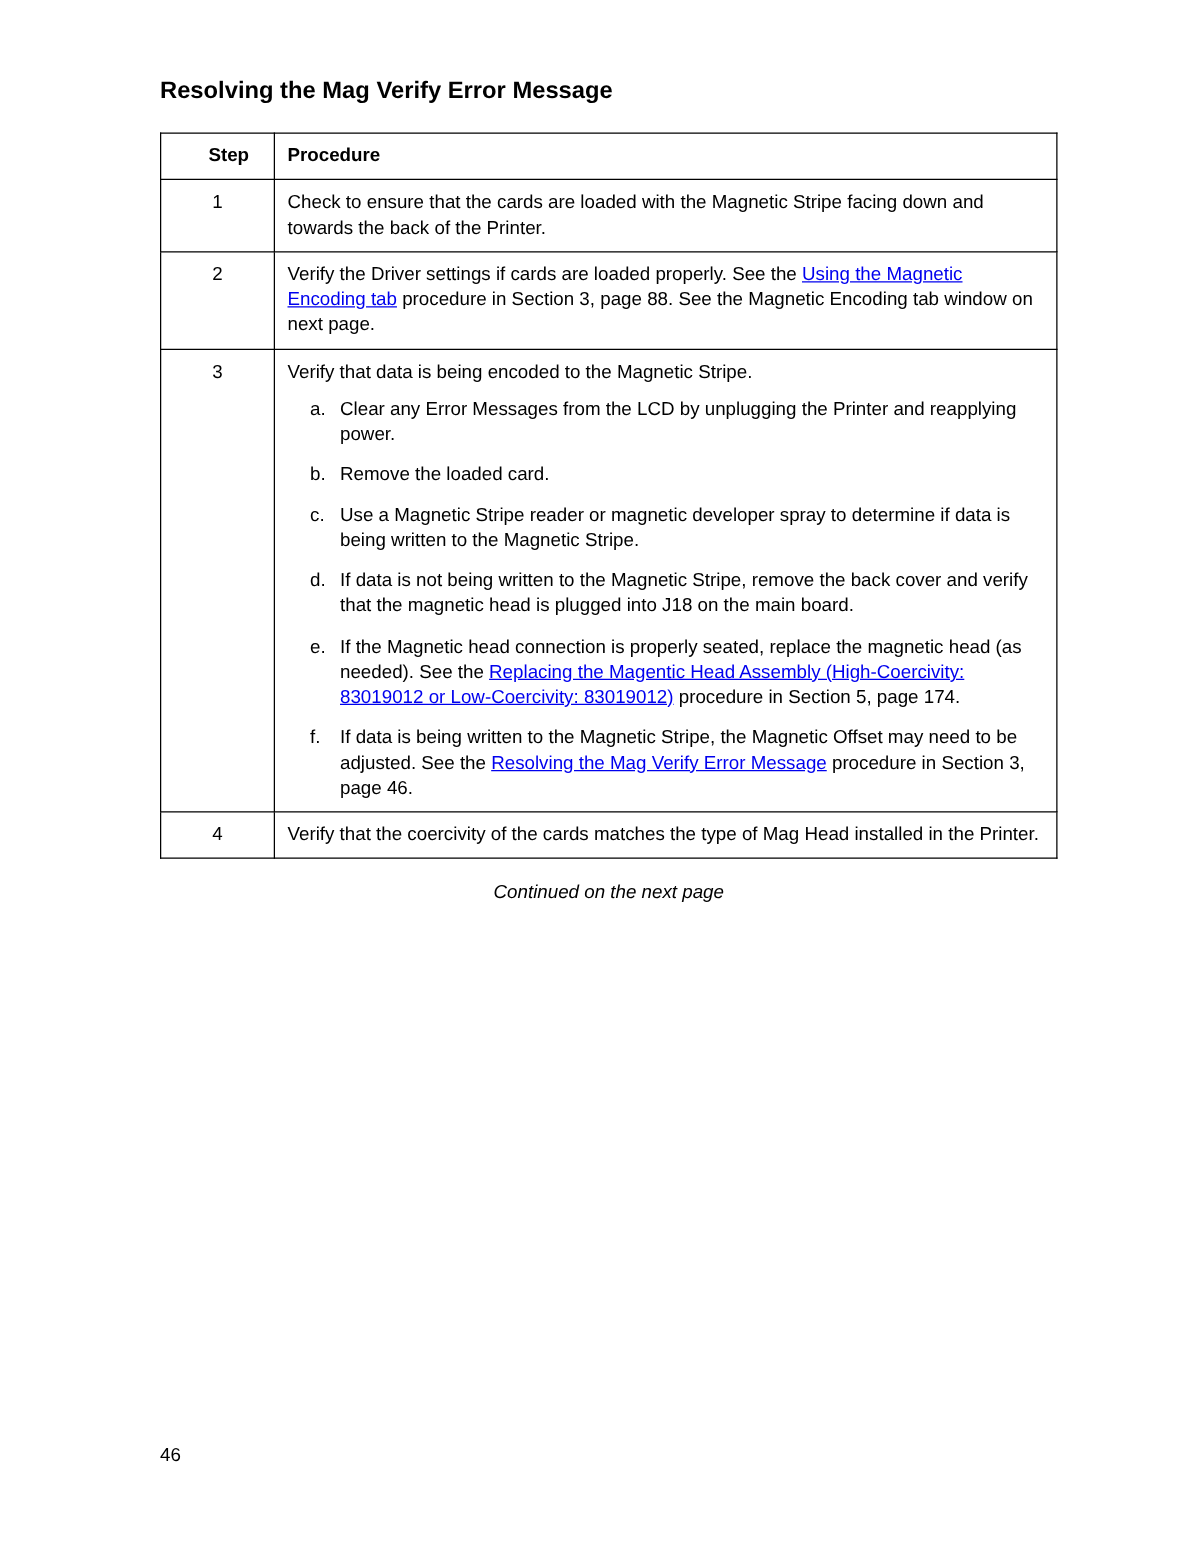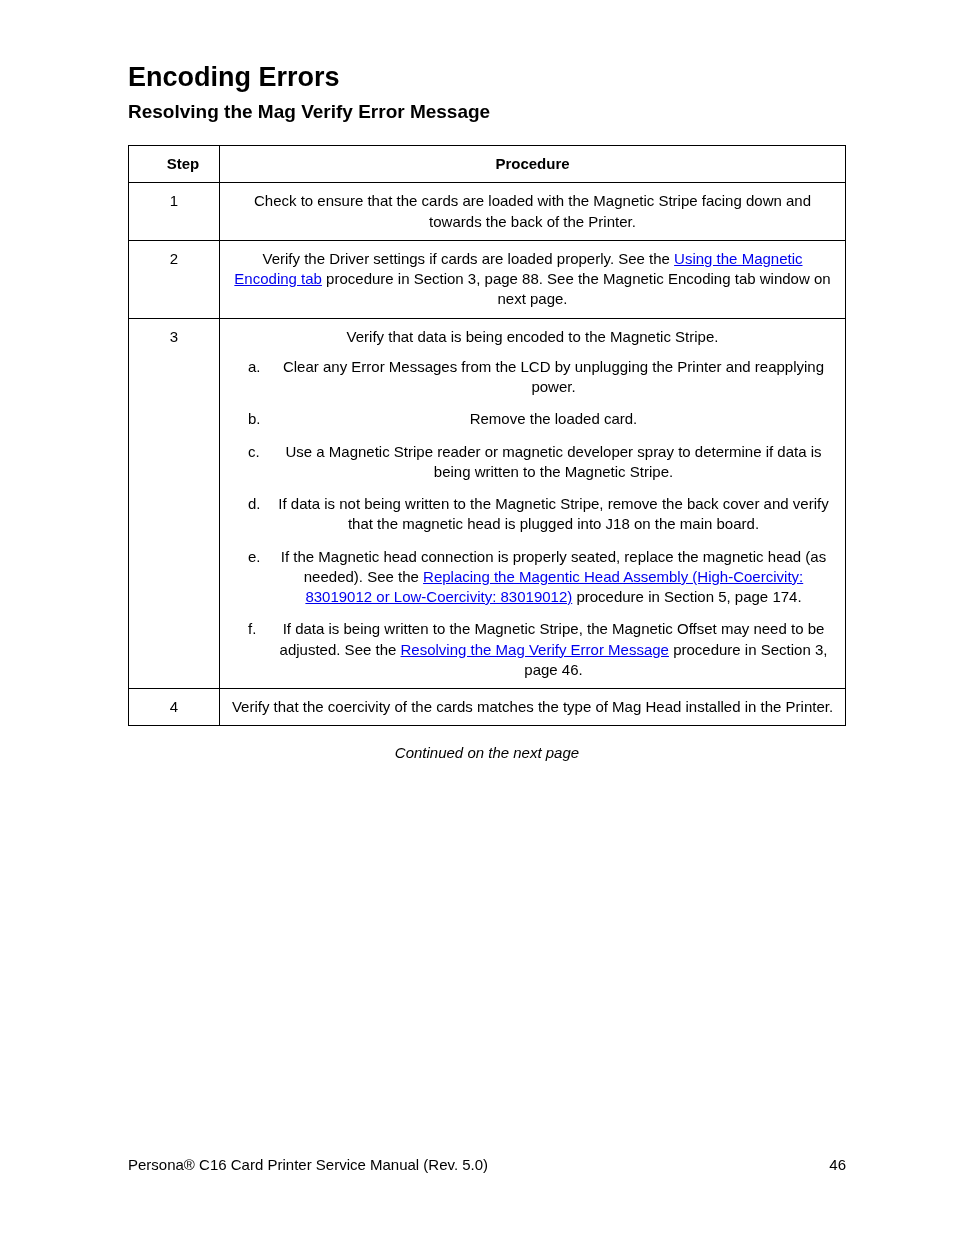--- a/index.html
+++ b/index.html
@@ -45,21 +45,21 @@
     font-weight: bold;
   }
   table {
     border-collapse: collapse;
     width: 100%;
     font-size: 15px;
   }
   th, td {
     border: 1px solid #000;
     padding: 8px 10px 8px 10px;
-    text-align: center;
+    text-align: left;
     vertical-align: top;
     line-height: 1.35;
   }
   th {
     font-weight: bold;
   }
   th.step-col, td.step-col {
     width: 52px;
     text-align: center;
   }
@@ -100,21 +100,20 @@
     justify-content: space-between;
     font-size: 15px;
   }
 </style>
 </head>
 <body>
 
 <div class="page">
 
 
-  <h1>Encoding Errors</h1>
   <h2>Resolving the Mag Verify Error Message</h2>
 
 
   <table>
     <thead>
       <tr>
         <th class="step-col">Step</th>
         <th>Procedure</th>
       </tr>
     </thead>
@@ -164,17 +163,16 @@
       <tr>
         <td class="step-col">4</td>
         <td>Verify that the coercivity of the cards matches the type of Mag Head installed in the Printer.</td>
       </tr>
     </tbody>
   </table>
 
   <div class="continued">Continued on the next page</div>
 
   <div class="footer">
-    <div>Persona® C16 Card Printer Service Manual (Rev. 5.0)</div>
     <div>46</div>
   </div>
 
 </div>
 
 </body></html>

